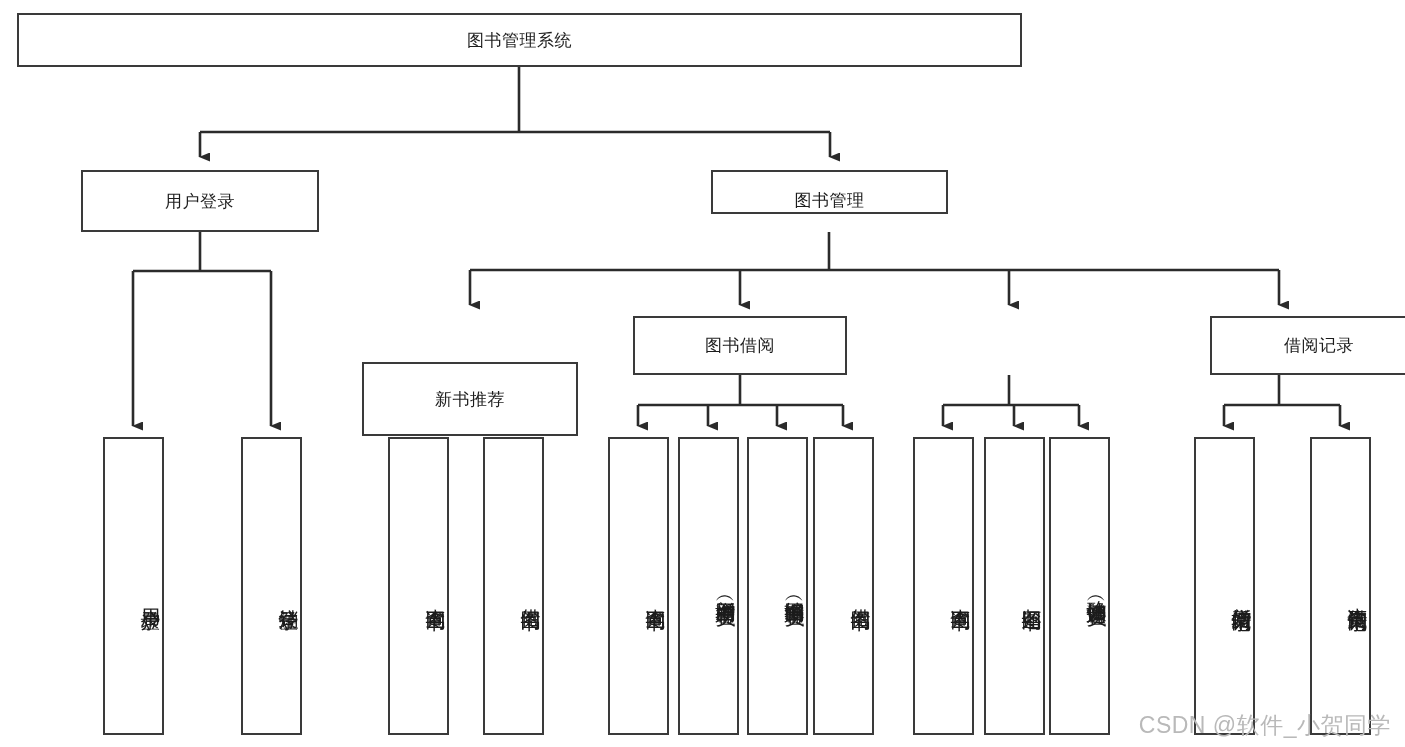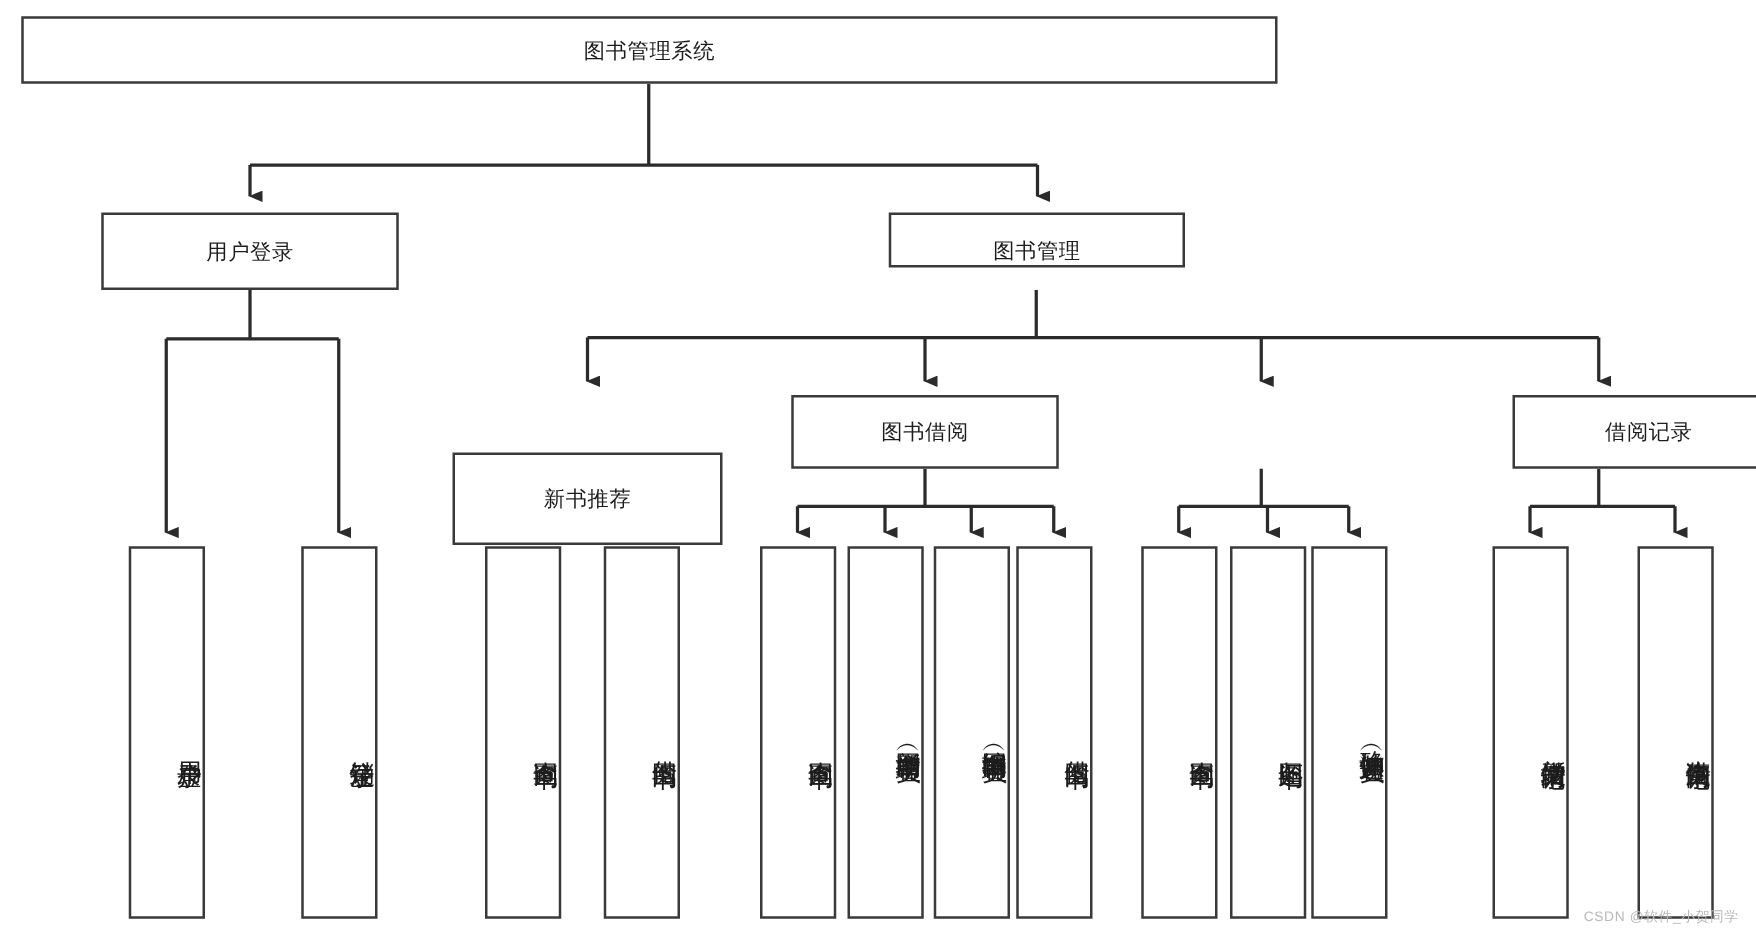--- a/index.html
+++ b/index.html
@@ -54,21 +54,21 @@
   }
   .node.vert > span {
     writing-mode: vertical-rl;
     text-orientation: upright;
     display: block;
   }
   .watermark {
     position: absolute;
     right: 14px;
     bottom: 6px;
-    font-size: 11px;
+    font-size: 23px;
     color: #b9b9b9;
     letter-spacing: 0.5px;
     white-space: nowrap;
   }
 </style>
 </head>
 <body>
 
 <div id="diagram-root">
 

